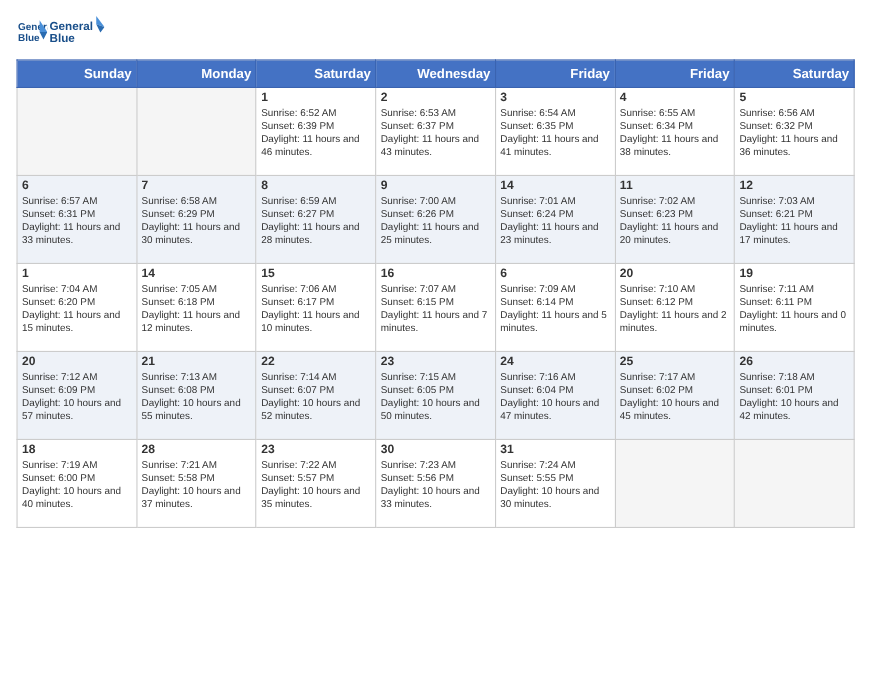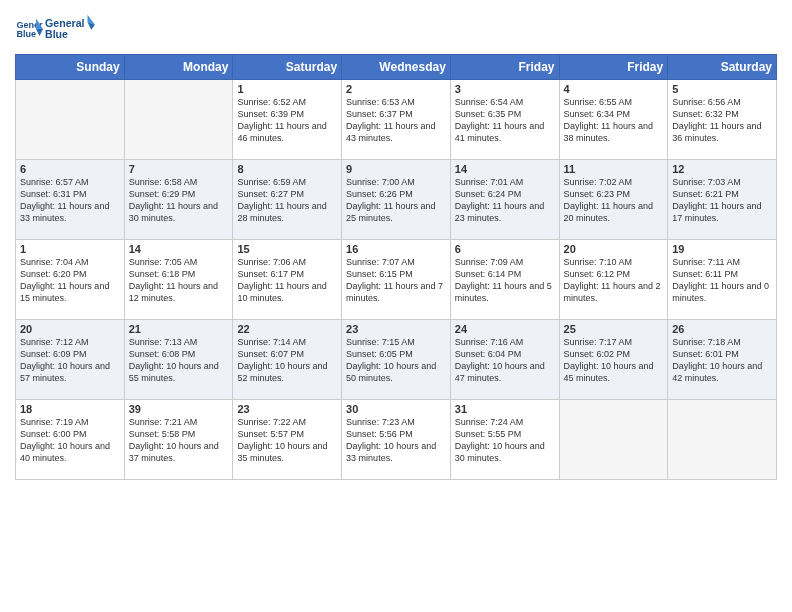--- a/index.html
+++ b/index.html
@@ -244,21 +244,21 @@
             <span class="day-number">26</span>
             <div class="day-info">Sunrise: 7:18 AM<br>Sunset: 6:01 PM<br>Daylight: 10 hours and 42 minutes.</div>
           </td>
         </tr>
         <tr>
           <td>
             <span class="day-number">18</span>
             <div class="day-info">Sunrise: 7:19 AM<br>Sunset: 6:00 PM<br>Daylight: 10 hours and 40 minutes.</div>
           </td>
           <td>
-            <span class="day-number">39</span>
+            <span class="day-number">28</span>
             <div class="day-info">Sunrise: 7:21 AM<br>Sunset: 5:58 PM<br>Daylight: 10 hours and 37 minutes.</div>
           </td>
           <td>
             <span class="day-number">23</span>
             <div class="day-info">Sunrise: 7:22 AM<br>Sunset: 5:57 PM<br>Daylight: 10 hours and 35 minutes.</div>
           </td>
           <td>
             <span class="day-number">30</span>
             <div class="day-info">Sunrise: 7:23 AM<br>Sunset: 5:56 PM<br>Daylight: 10 hours and 33 minutes.</div>
           </td>

